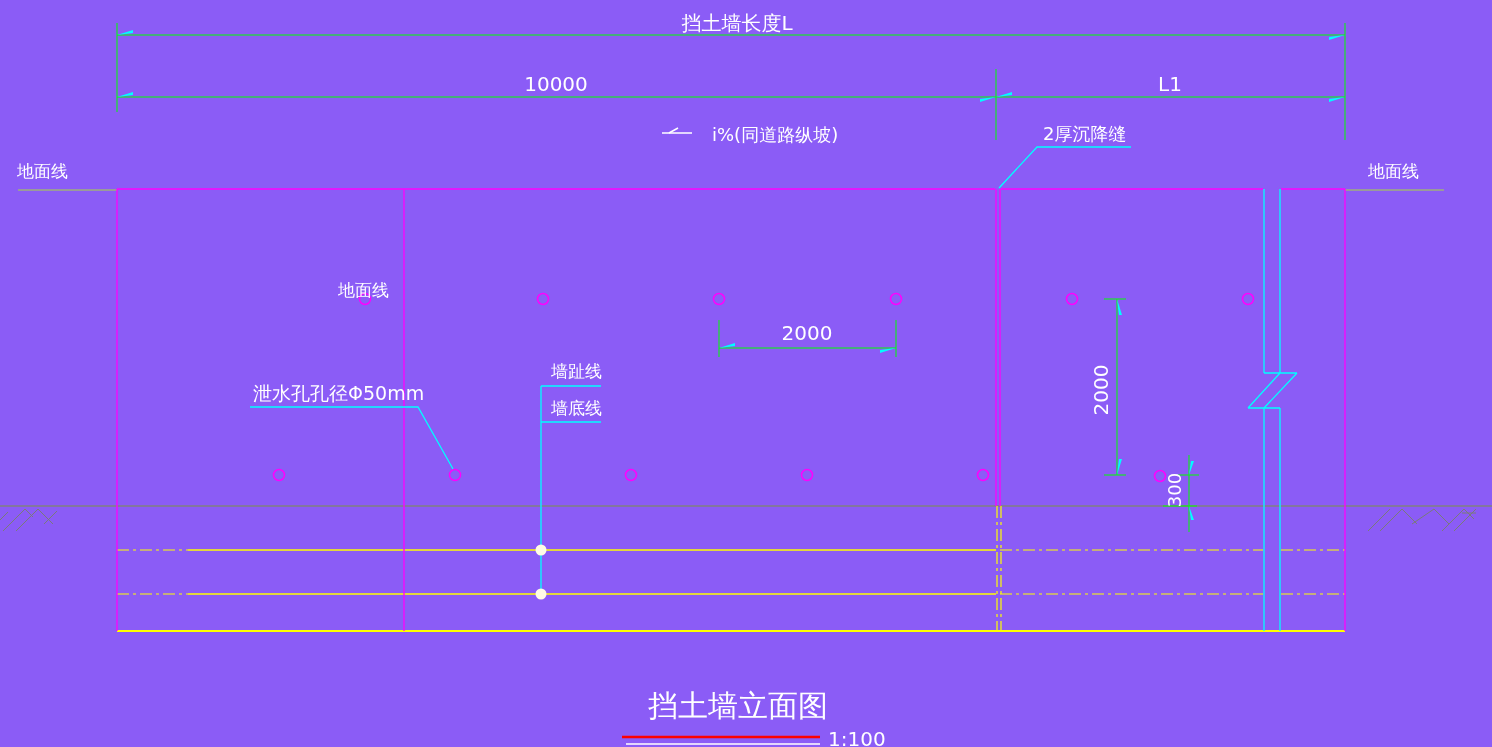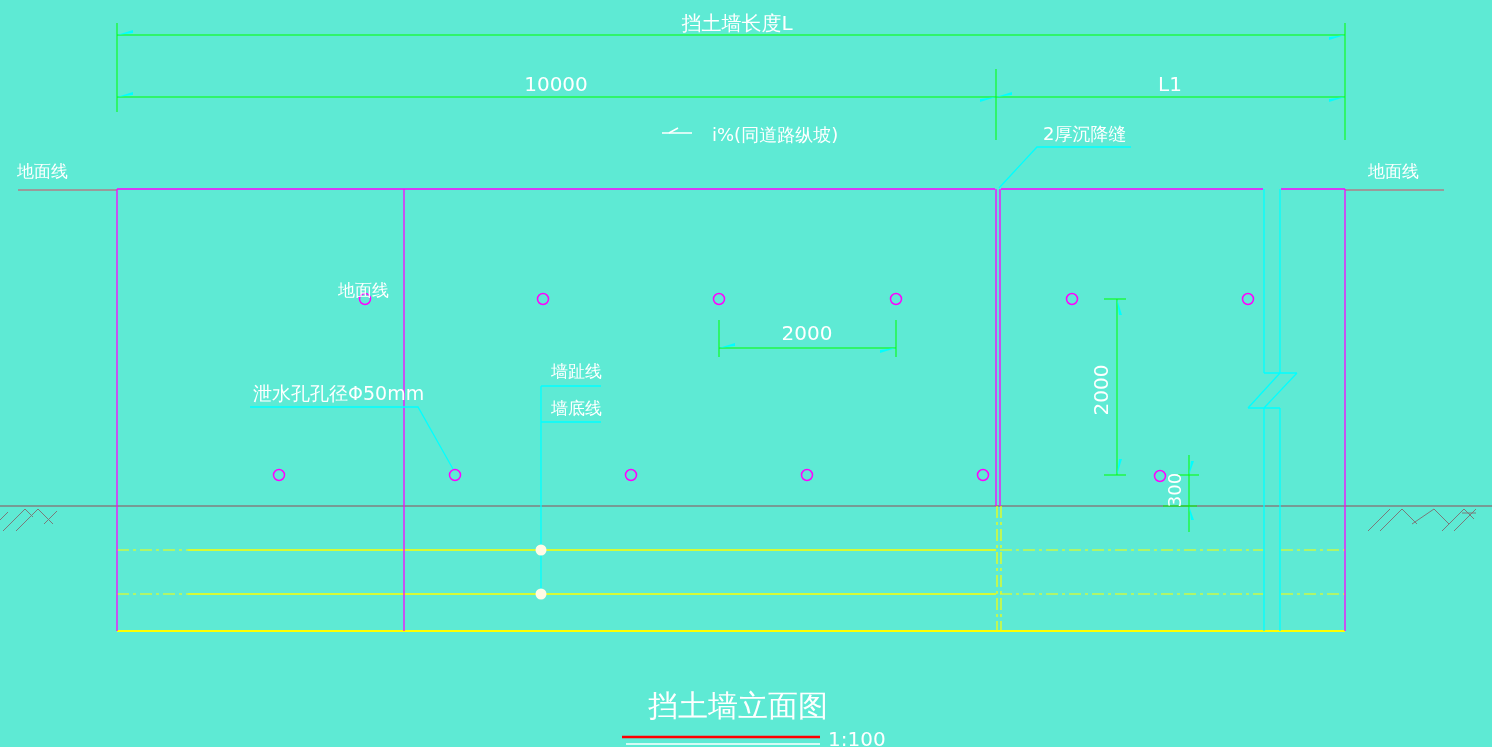--- a/index.html
+++ b/index.html
@@ -1,19 +1,19 @@
 <!DOCTYPE html>
 <html><head>
 <meta charset="utf-8">
 <style>
   html,body{margin:0;padding:0;background:#000;}
   .canvas{
     position:relative;
     width:1492px;height:747px;
-    background:#5eead4;
+    background:#8b5cf6;
     overflow:hidden;
     font-family:"DejaVu Sans",sans-serif;
   }
   svg{display:block}
   svg text{
     font-family:"DejaVu Sans",sans-serif;
     fill:#ffffff;
   }
   .g-line{stroke:#00ff00;stroke-width:1;fill:none}
   .m-line{stroke:#ff00ff;stroke-width:1.3;fill:none}

